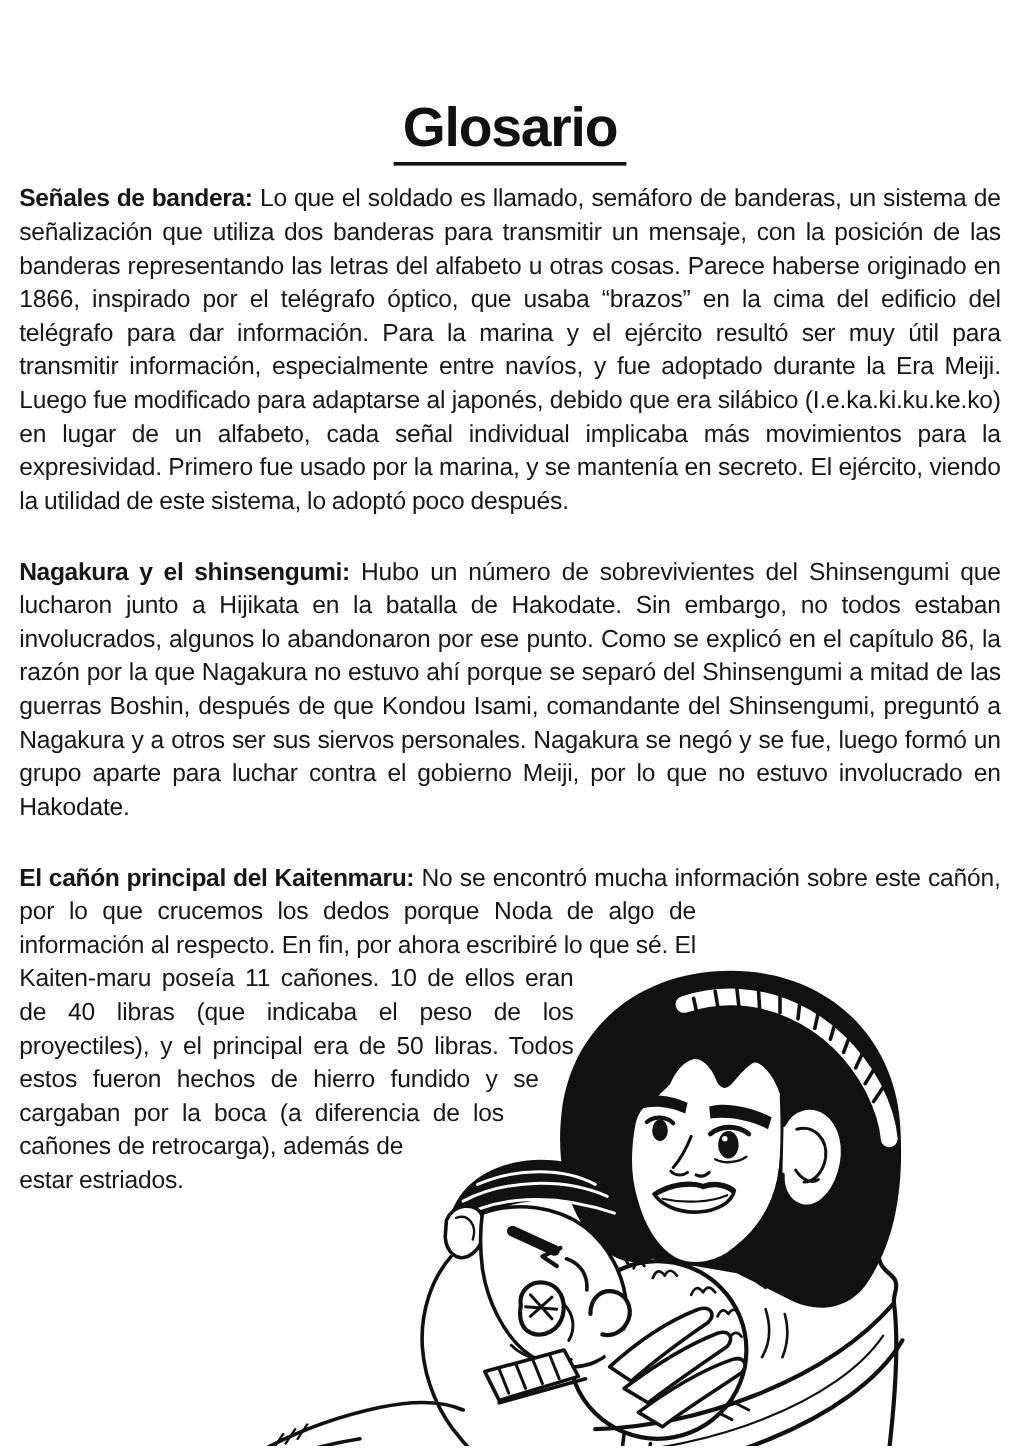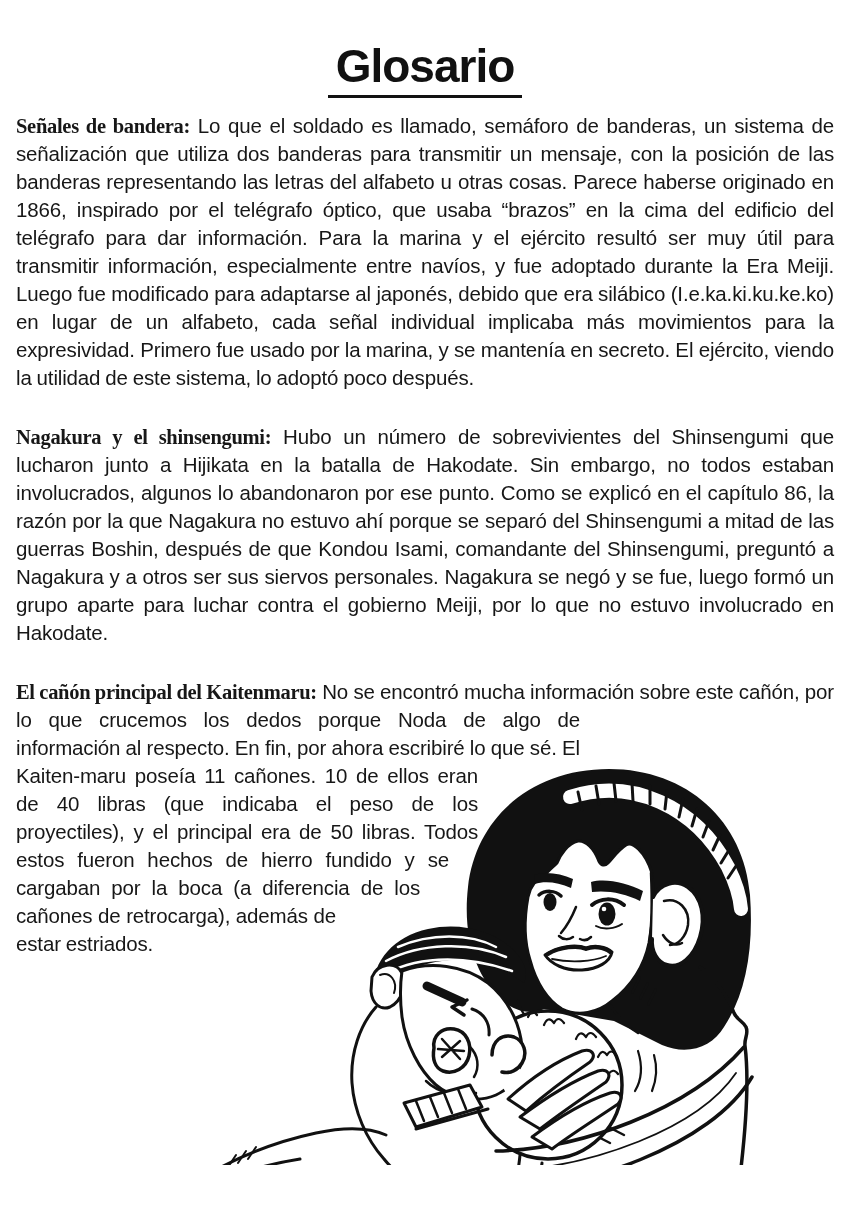--- a/index.html
+++ b/index.html
@@ -1,33 +1,34 @@
 <!DOCTYPE html>
 <html><head>
 <meta charset="utf-8">
 <style>
   html,body { margin:0; padding:0; background:#ffffff; }
   .page {
     position:relative; width:850px; height:1165px;
     background:#ffffff; overflow:hidden;
     font-family:"Liberation Sans", sans-serif;
     color:#171717;
+    margin-top:40px;
   }
   .content { position:absolute; inset:0; padding:0 16px; box-sizing:border-box; }
   h1.title {
     margin:42px 0 14px; text-align:center;
     font-size:46px; line-height:1.05; font-weight:700; letter-spacing:-1px;
     color:#111;
   }
   h1.title .u { display:inline-block; border-bottom:3px solid #111; padding:0 8px 5px; }
   p.para {
     margin:0 0 31px; font-size:20.5px; line-height:28px;
     text-align:justify; word-spacing:-0.6px; letter-spacing:-0.15px;
   }
-  p.para b { font-weight:700; letter-spacing:-0.3px;font-family:Liberation Serif, serif; }
+  p.para b { font-weight:700; letter-spacing:-0.3px; }
   
   .illu-spacer {
     float:right; width:560px; height:418px;
     shape-outside: polygon(560px 0px, 560px 52px, 306px 56px, 306px 86px,
       204px 90px, 204px 194px, 146px 198px, 146px 224px, 62px 228px,
       62px 252px, 16px 256px, 0px 292px, 0px 418px, 560px 418px);
   }
   .illustration { position:absolute; left:140px; top:755px; width:710px; height:452px; }
   .illustration svg { display:block; }
 </style>

